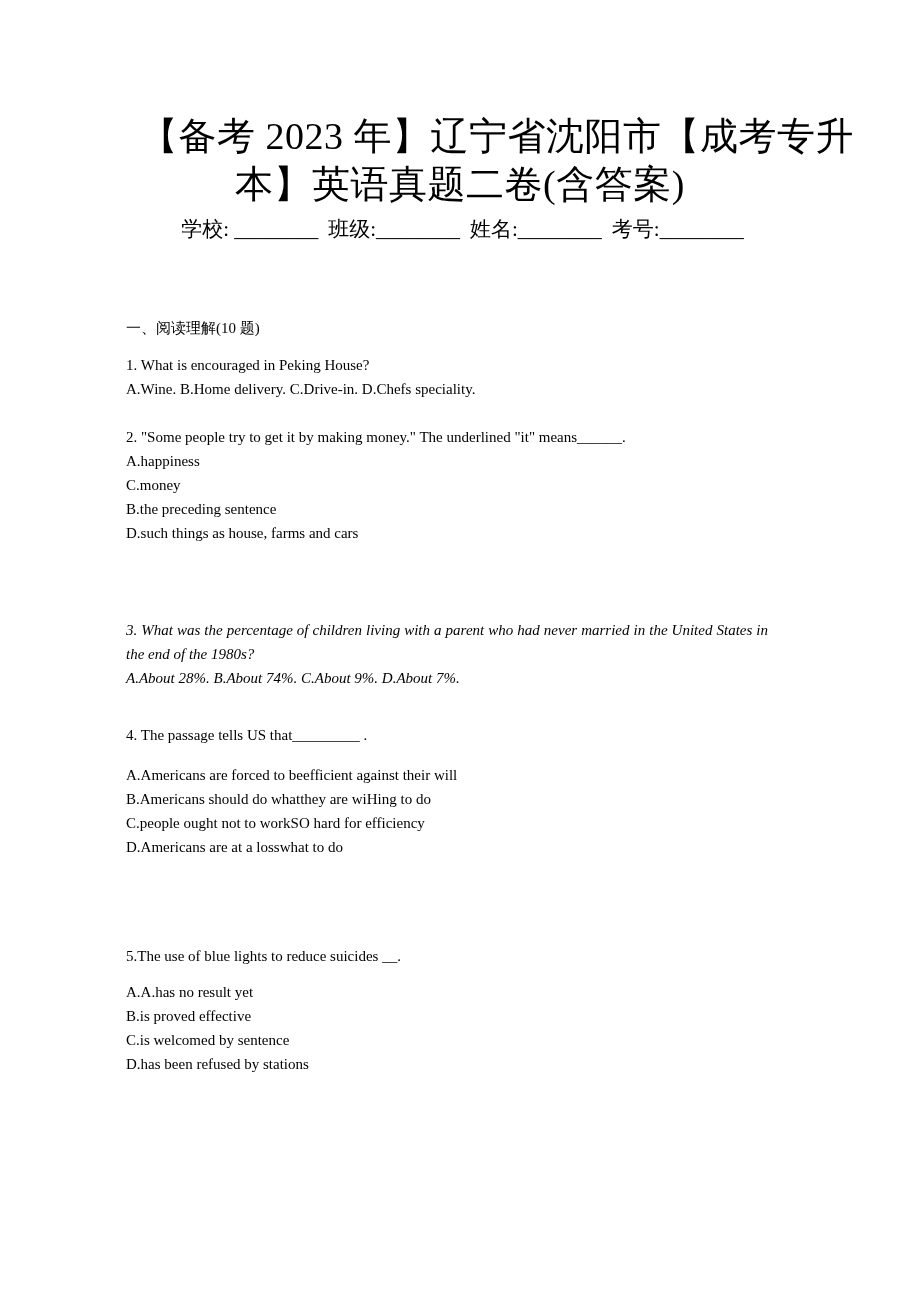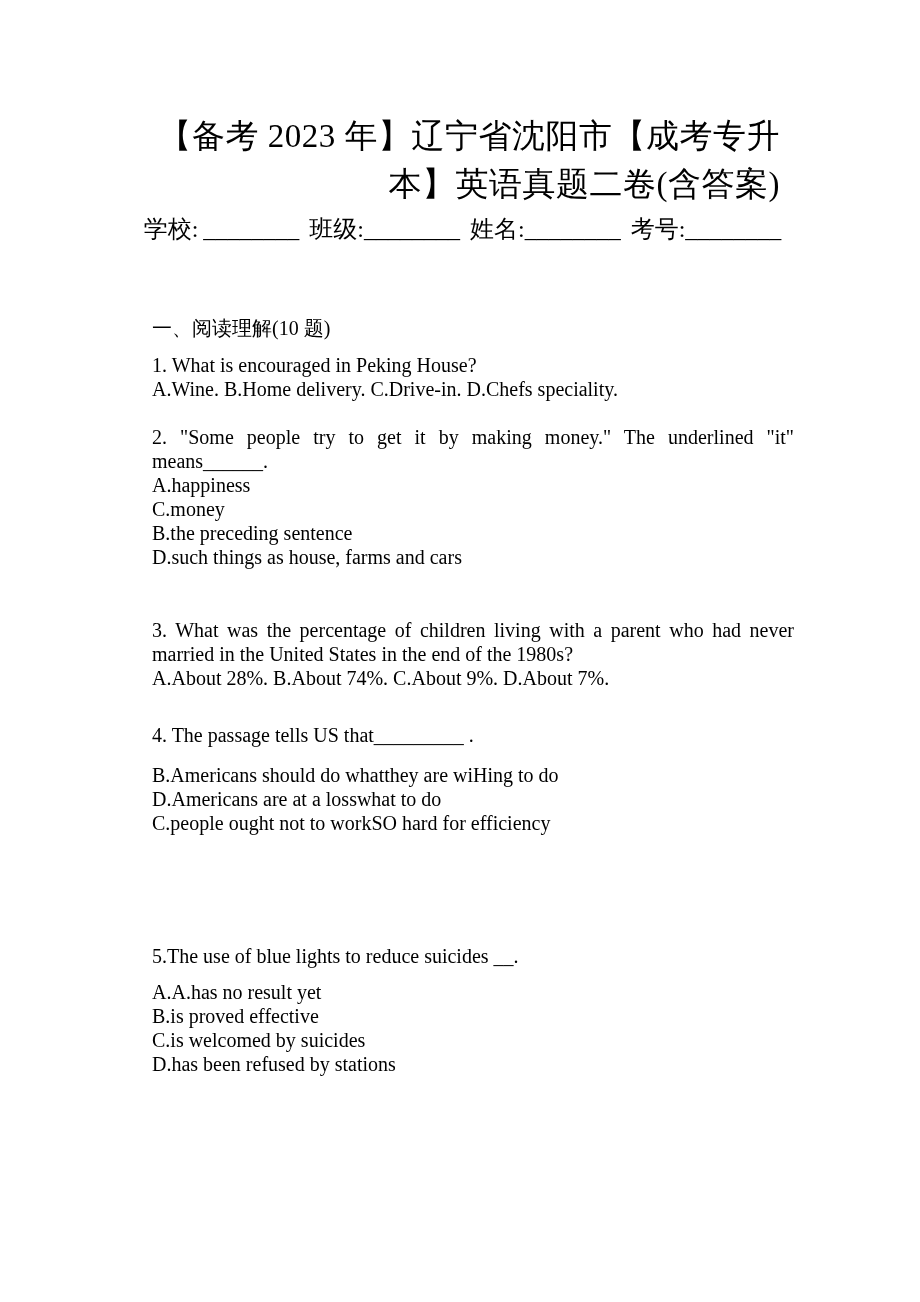--- a/index.html
+++ b/index.html
@@ -1,31 +1,31 @@
 <!DOCTYPE html>
 <html><head>
   <meta charset="utf-8">
   <style>
     html, body { margin: 0; padding: 0; background: #ffffff; }
     body { width: 920px; height: 1302px; position: relative; overflow: hidden;
            font-family: "Liberation Serif", "DejaVu Serif", serif; color: #000; }
     .page { position: absolute; left: 0; top: 0; width: 920px; height: 1302px; }
-    .title { position: absolute; left: 140px; width: 640px; text-align: right;
-             font-size: 33px; line-height: 48px; top: 112px; letter-spacing: 0.5px; }
+    .title { position: absolute; left: 140px; width: 640px; text-align: center;
+             font-size: 38px; line-height: 48px; top: 112px; letter-spacing: 0.5px; }
     .title .line { display: block; white-space: nowrap; }
     .info { position: absolute; top: 216px; left: 0; width: 920px; text-align: center;
-            font-size: 24px; line-height: 26px; white-space: pre; }
+            font-size: 21px; line-height: 26px; white-space: pre; }
     .info span { margin: 0 5px; }
-    .block { position: absolute; left: 152px; width: 642px; font-size: 20px; line-height: 24px; }
+    .block { position: absolute; left: 126px; width: 642px; font-size: 15px; line-height: 24px; }
     .block p { margin: 0; }
     .justify { text-align: justify; text-align-last: left; }
     .sec { top: 316px; }
     .q1 { top: 353px; }
     .q2 { top: 425px; }
-    .q3 { top: 618px; }
+    .q3 { top: 618px; font-style: italic; }
     .q4 { top: 723px; }
     .q4opts { top: 763px; }
     .q5 { top: 944px; font-family: Liberation Serif, serif; }
     .q5opts { top: 980px; }
   </style>
 </head>
 <body>
 
 <div class="page">
 
@@ -53,28 +53,29 @@
 
   <div class="block q3">
     <p class="justify">3. What was the percentage of children living with a parent who had never married in the United States in the end of the 1980s?</p>
     <p>A.About 28%. B.About 74%. C.About 9%. D.About 7%.</p>
   </div>
 
   <div class="block q4">
     <p>4. The passage tells US that_________ .</p>
   </div>
   <div class="block q4opts">
+    <p>A.Americans are forced to beefficient against their will</p>
     <p>B.Americans should do whatthey are wiHing to do</p>
+    <p>C.people ought not to workSO hard for efficiency</p>
     <p>D.Americans are at a losswhat to do</p>
-    <p>C.people ought not to workSO hard for efficiency</p>
   </div>
 
   <div class="block q5">
     <p>5.The use of blue lights to reduce suicides __.</p>
   </div>
   <div class="block q5opts">
     <p>A.A.has no result yet</p>
     <p>B.is proved effective</p>
-    <p>C.is welcomed by suicides</p>
+    <p>C.is welcomed by sentence</p>
     <p>D.has been refused by stations</p>
   </div>
 
 </div>
 
 </body></html>

